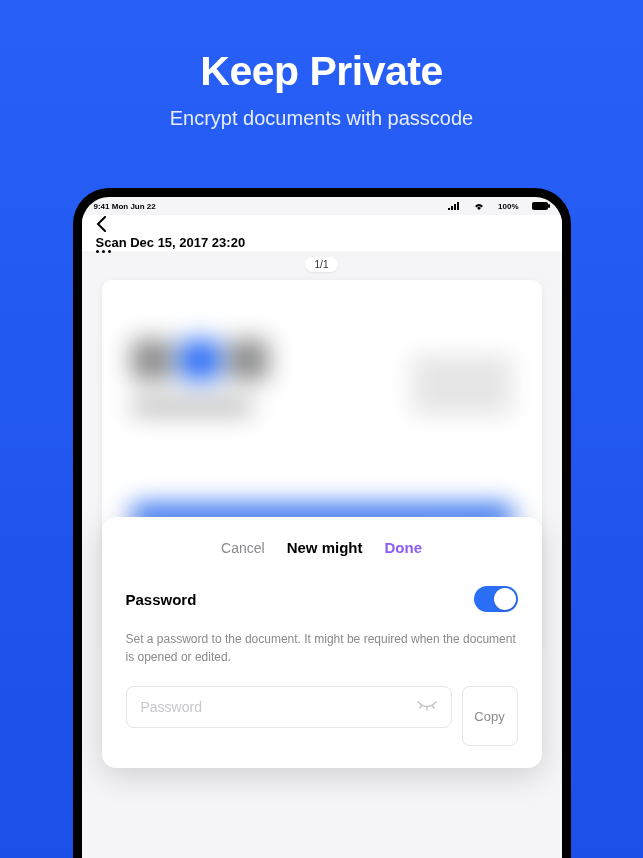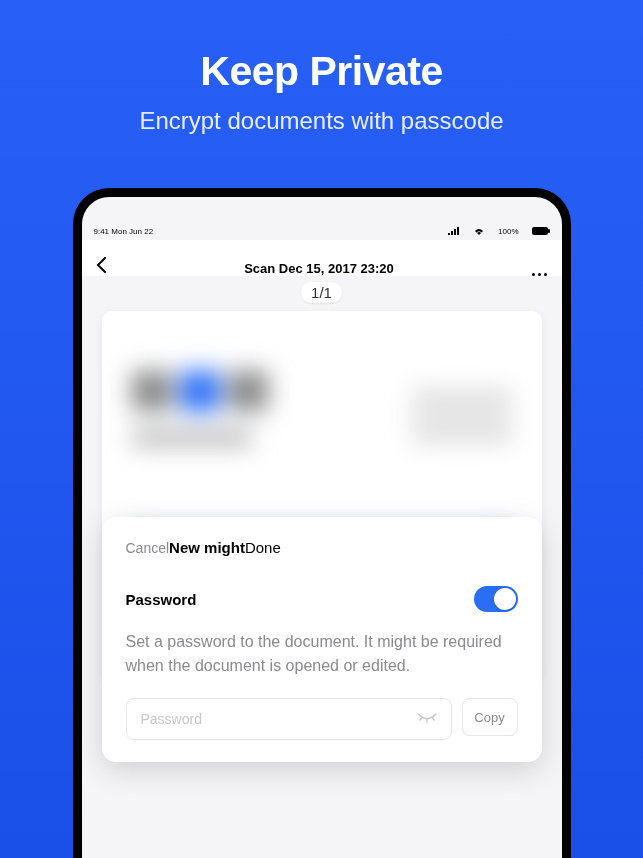--- a/index.html
+++ b/index.html
@@ -14,21 +14,21 @@
     .hero-title {
       color: #fff;
       font-size: 41px;
       font-weight: 800;
       text-align: center;
       margin-top: 48px;
       letter-spacing: -0.5px;
     }
     .hero-subtitle {
       color: #e8eeff;
-      font-size: 24px;
+      font-size: 20px;
       font-weight: 400;
       text-align: center;
       margin-top: 12px;
     }
     .device-frame {
       position: absolute;
       left: 50%;
       transform: translateX(-50%);
       top: 188px;
       width: 498px;
@@ -47,47 +47,47 @@
       flex-direction: column;
       position: relative;
     }
     .status-bar {
       height: 18px;
       display: flex;
       justify-content: space-between;
       align-items: center;
       padding: 0 12px;
       font-size: 8px;
-      font-weight: 400;
+      font-weight: 700;
       color: #000;
-      margin-top: 25px;
     }
     .status-right { display: flex; align-items: center; gap: 13px; }
     .nav-bar {
       height: 36px;
       display: flex;
-      align-items: flex-end;
+      align-items: flex-start;
       justify-content: space-between;
       padding: 0 14px;
       background: #fff;
+      flex-direction: column;
     }
     .nav-title {
       font-size: 13px;
       font-weight: 700;
       color: #000;
     }
     .nav-back { font-size: 20px; font-weight: 300; line-height: 1; }
     .nav-more { display: flex; gap: 3px; }
     .nav-more span { width: 3px; height: 3px; background: #000; border-radius: 50%; }
     .page-pill {
       margin: 6px auto 0;
       background: #fff;
       border-radius: 10px;
       padding: 2px 10px;
-      font-size: 15px;
+      font-size: 10px;
       color: #333;
       width: fit-content;
       box-shadow: 0 1px 2px rgba(0,0,0,0.08);
     }
     .doc-card {
       margin: 8px 20px 0;
       background: #fff;
       border-radius: 10px;
       height: 370px;
       box-shadow: 0 2px 8px rgba(0,0,0,0.06);
@@ -120,27 +120,28 @@
       right: 20px;
       top: 320px;
       background: #fff;
       border-radius: 14px;
       box-shadow: 0 8px 30px rgba(0,0,0,0.15);
       padding: 22px 24px;
       z-index: 10;
     }
     .sheet-header {
       display: flex;
-      justify-content: flex-start;
+      justify-content: center;
       align-items: center;
       margin-bottom: 30px;
+      gap: 22px;
     }
     .sheet-cancel { color: #8a8a8e; font-size: 14px; }
     .sheet-title { font-size: 15px; font-weight: 700; color: #000; }
-    .sheet-done { color: #000000; font-size: 15px; font-weight: 400; }
+    .sheet-done { color: #8b5cf6; font-size: 15px; font-weight: 700; }
     .pwd-row {
       display: flex;
       justify-content: space-between;
       align-items: center;
       margin-bottom: 18px;
     }
     .pwd-label { font-size: 15px; font-weight: 600; color: #000; }
     .toggle {
       width: 44px;
       height: 26px;
@@ -153,21 +154,21 @@
       position: absolute;
       right: 2px;
       top: 2px;
       width: 22px;
       height: 22px;
       background: #fff;
       border-radius: 50%;
       box-shadow: 0 1px 3px rgba(0,0,0,0.2);
     }
     .pwd-desc {
-      font-size: 16px;
+      font-size: 12px;
       color: #8a8a8e;
       line-height: 1.5;
       margin-bottom: 20px;
     }
     .input-row {
       display: flex;
       gap: 10px;
     }
     .pwd-input {
       flex: 1;
@@ -175,21 +176,21 @@
       border: 1px solid #e5e5ea;
       border-radius: 8px;
       padding: 0 14px;
       display: flex;
       align-items: center;
       justify-content: space-between;
     }
     .pwd-placeholder { color: #c7c7cc; font-size: 14px; }
     .copy-btn {
       width: 56px;
-      height: 38px;
+      height: 60px;
       border: 1px solid #e5e5ea;
       border-radius: 8px;
       display: flex;
       align-items: center;
       justify-content: center;
       color: #8a8a8e;
       font-size: 13px;
     }
   </style>
 </head>

